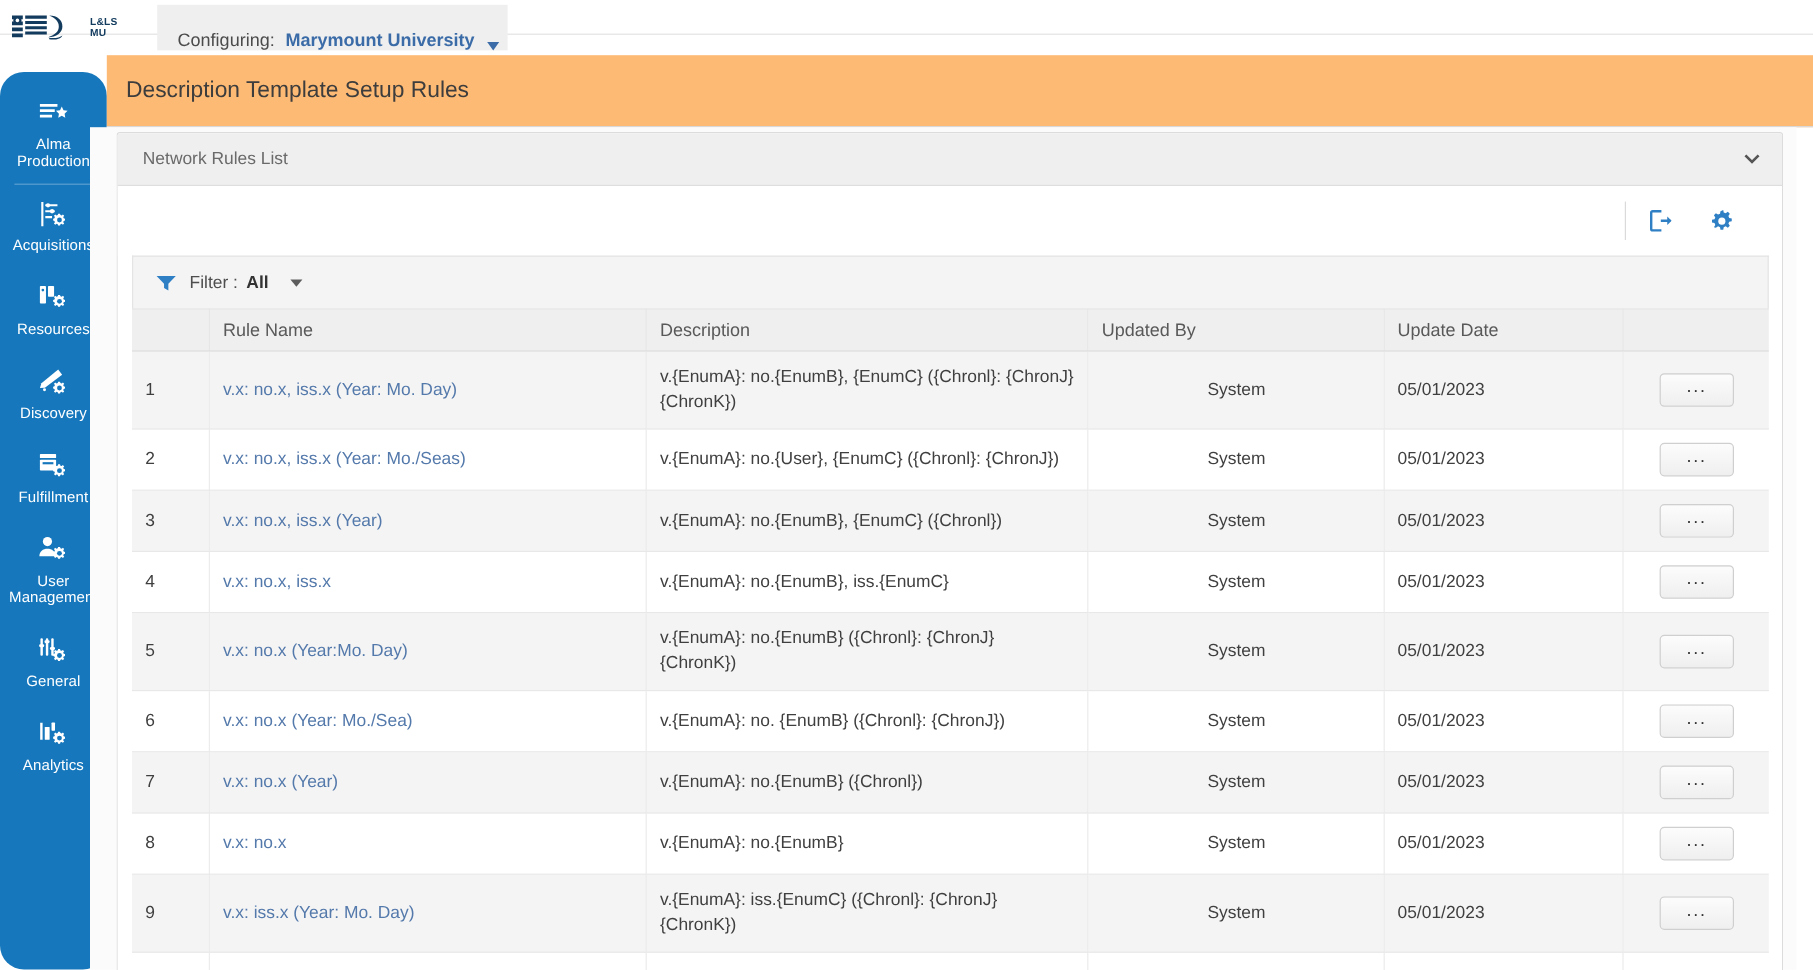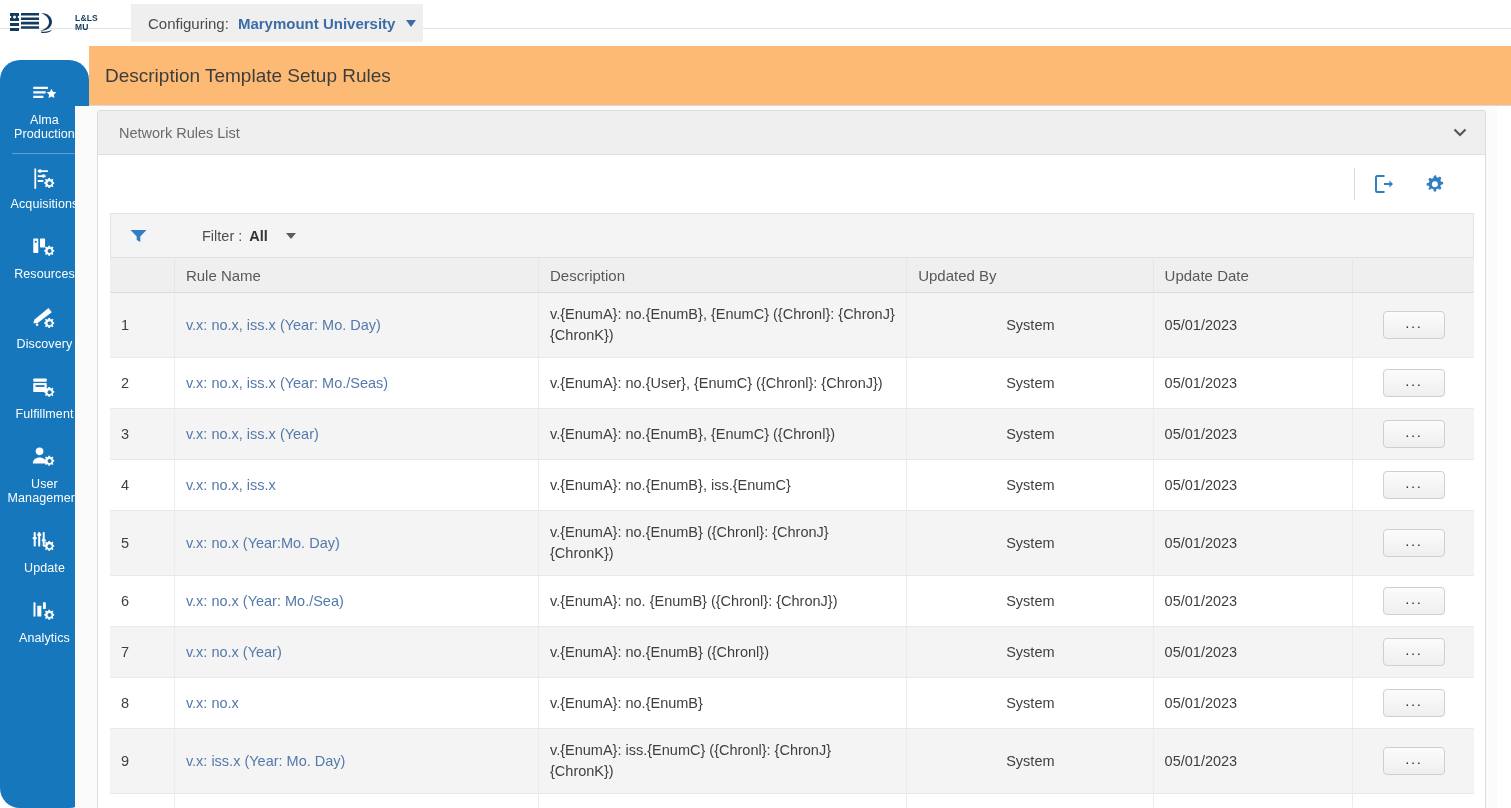--- a/index.html
+++ b/index.html
@@ -27,21 +27,21 @@
   .logo-mark { width: 62px; height: 26px; display:block; }
   .logo-text {
     font-size: 8.5px; line-height: 9.5px;
     color: #123b5e; font-weight: 700;
     letter-spacing: .2px;
   }
   .configuring {
     position: absolute; left: 131px; top: 4px;
     height: 38px; min-width: 292px;
     background: #efefef;
-    display: flex; align-items: center;
+    display: flex; align-items: flex-end;
     padding: 0 6px 0 17px;
     gap: 9px;
   }
   .configuring .lbl {
     font-size: 15px; color: #4b4b4b;
   }
   .configuring .val {
     font-size: 15px; color: #3b6ca8; font-weight: 600;
   }
   .caret-dn {
@@ -156,21 +156,21 @@
   .filter-bar {
     height: 44px;
     background: #f4f4f4;
     border: 1px solid #e4e4e4;
     border-bottom: none;
     display: flex; align-items: center;
     padding-left: 19px; gap: 11px;
   }
   .funnel { width: 17px; height: 14px; display:block; }
   .funnel svg { width:17px; height:14px; display:block; fill:#2f7fc4; }
-  .filter-label { font-size: 14.5px; color: #4e4e4e; margin-left: 44px; }
+  .filter-label { font-size: 14.5px; color: #4e4e4e; }
   .filter-value { font-size: 14.5px; color: #333; font-weight: 600; margin-left: -4px;}
   .filter-caret {
     width: 0; height: 0; margin-left: 7px;
     border-left: 5px solid transparent;
     border-right: 5px solid transparent;
     border-top: 6px solid #5d5d5d;
   }
 
   
   table.rules {
@@ -349,21 +349,21 @@
           <rect x="2.4" y="2.6" width="1.8" height="13" rx=".8"></rect>
           <rect x="6.4" y="2.6" width="1.8" height="13" rx=".8"></rect>
           <rect x="10.4" y="2.6" width="1.8" height="13" rx=".8"></rect>
           <rect x="1.4" y="7" width="3.8" height="2.2" rx="1"></rect>
           <rect x="5.4" y="4" width="3.8" height="2.2" rx="1"></rect>
           <rect x="9.4" y="9" width="3.8" height="2.2" rx="1"></rect>
           <path d="M17.2 11.6l1 .3.8-.7 1 1-.7.8.3 1 1 .3v1.4l-1 .3-.3 1 .7.8-1 1-.8-.7-1 .3-.3 1h-1.4l-.3-1-1-.3-.8.7-1-1 .7-.8-.3-1-1-.3v-1.4l1-.3.3-1-.7-.8 1-1 .8.7 1-.3.3-1h1.4z"></path>
           <circle cx="16.5" cy="15.3" r="1.8" fill="#1677bc"></circle>
         </svg>
     </span>
-    <span class="nav-label">Update</span>
+    <span class="nav-label">General</span>
   </div>
 
   <div class="nav-item">
     <span class="nav-ico">
       <svg viewBox="0 0 24 24">
           <path d="M2.2 3h1.8v12.6H2.2z"></path>
           <rect x="5.6" y="6" width="3.6" height="9.6" rx=".5"></rect>
           <rect x="10.6" y="2.8" width="2.6" height="6" rx=".5"></rect>
           <path d="M17.2 10.6l1 .3.8-.7 1 1-.7.8.3 1 1 .3v1.4l-1 .3-.3 1 .7.8-1 1-.8-.7-1 .3-.3 1h-1.4l-.3-1-1-.3-.8.7-1-1 .7-.8-.3-1-1-.3v-1.4l1-.3.3-1-.7-.8 1-1 .8.7 1-.3.3-1h1.4z"></path>
           <circle cx="16.5" cy="14.3" r="1.8" fill="#1677bc"></circle>

